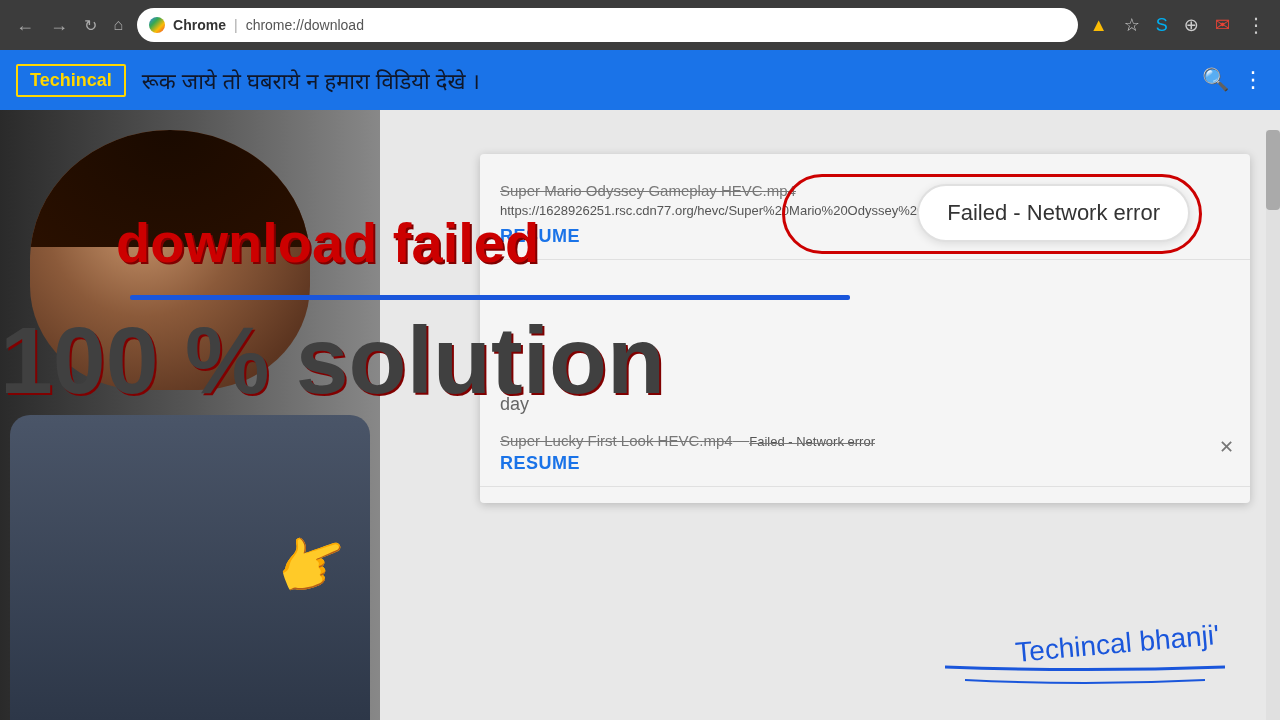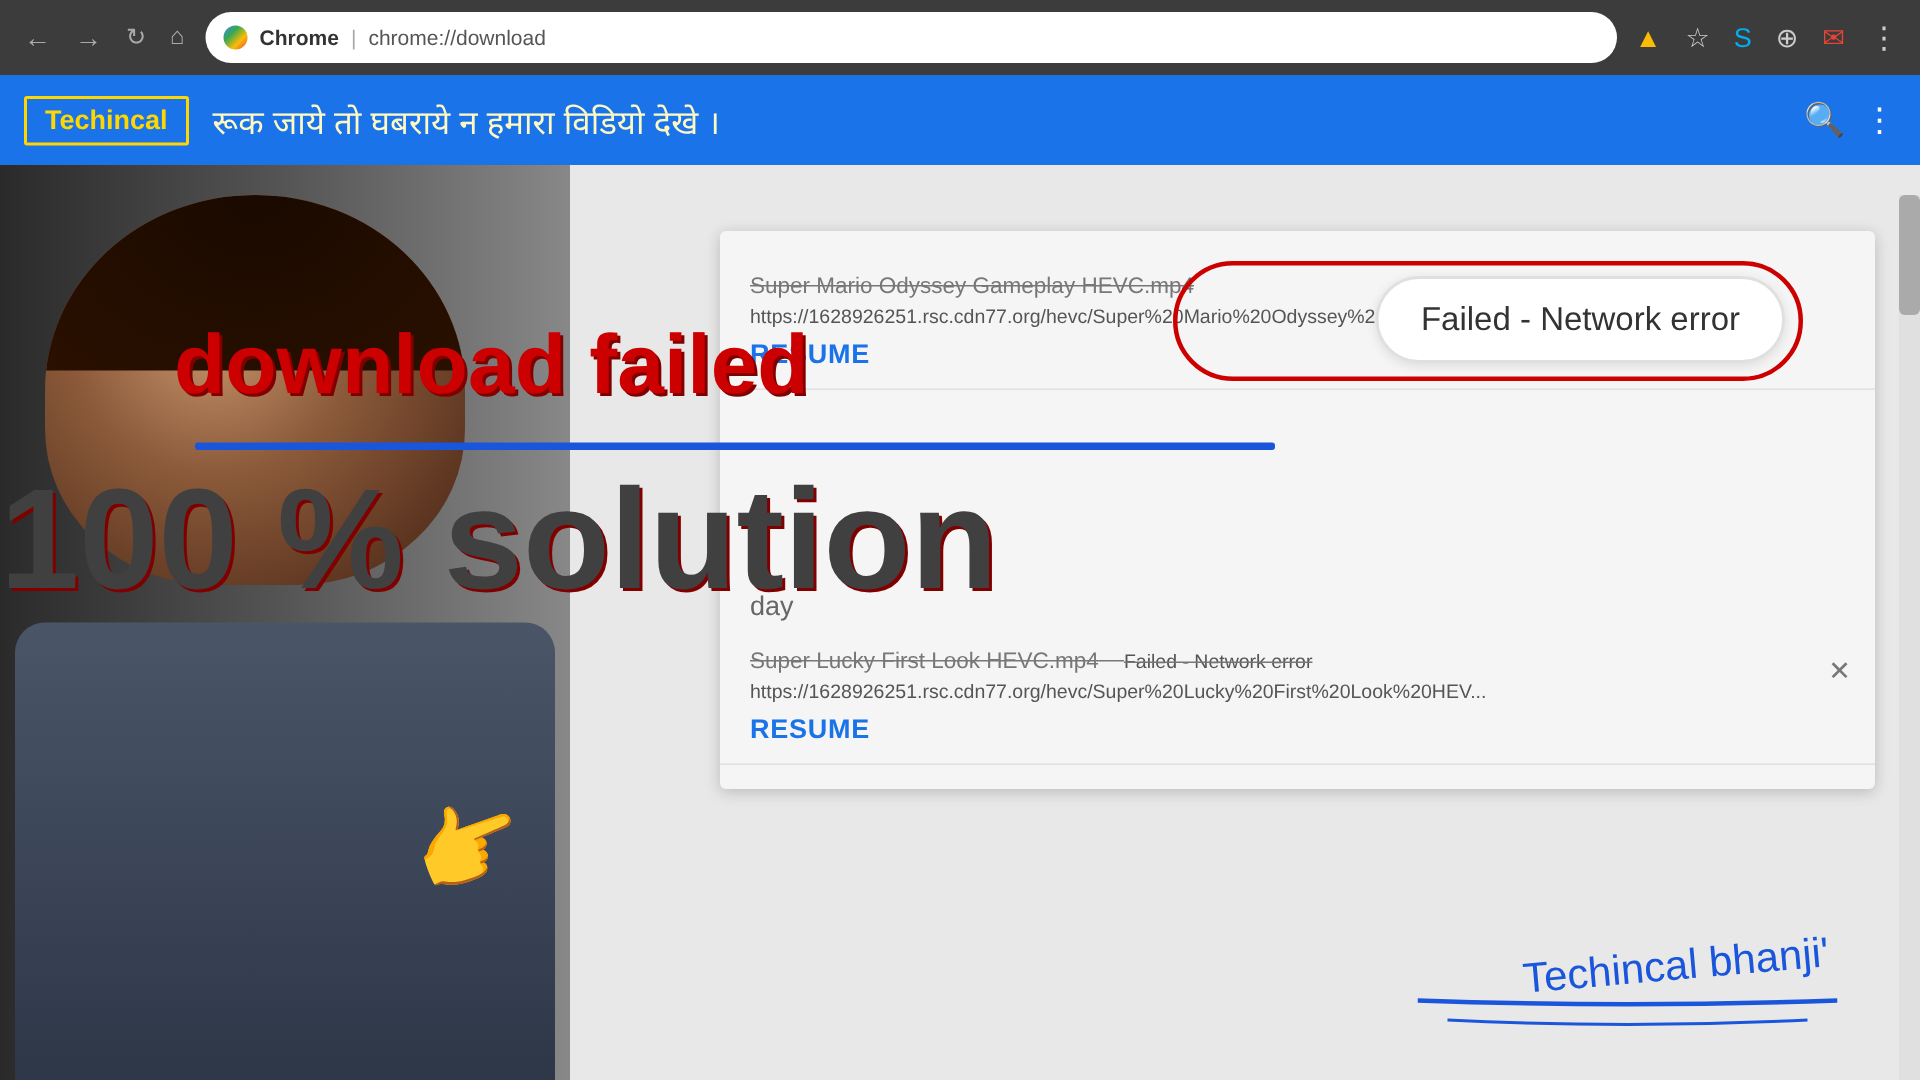--- a/index.html
+++ b/index.html
@@ -88,21 +88,21 @@
       background: transparent;
       border: 2px solid #FFD700;
       color: #FFD700;
       font-size: 18px;
       font-weight: bold;
       padding: 4px 12px;
       cursor: pointer;
       border-radius: 2px;
     }
     .header-hindi-text {
-      color: #fef9c3;
+      color: #0f172a;
       font-size: 22px;
       font-weight: 500;
       flex: 1;
     }
     .header-icons {
       display: flex;
       gap: 12px;
       align-items: center;
     }
     .header-icon {
@@ -397,21 +397,20 @@
 
     <div class="today-label">day</div>
 
     <div class="download-item" style="margin-top: 160px;">
       <span class="close-icon">✕</span>
       <div class="download-filename">
         <span>Super Lucky First Look HEVC.mp4</span>
         &nbsp;&nbsp;
         <span class="failed-badge">Failed - Network error</span>
       </div>
-      <div class="download-url">https://1628926251.rsc.cdn77.org/hevc/Super%20Lucky%20First%20Look%20HEV...</div>
       <div class="download-actions">
         <button class="resume-btn">RESUME</button>
       </div>
     </div>
 
     <div class="error-callout">Failed - Network error</div>
     <div class="error-oval"></div>
 
   </div>
 

